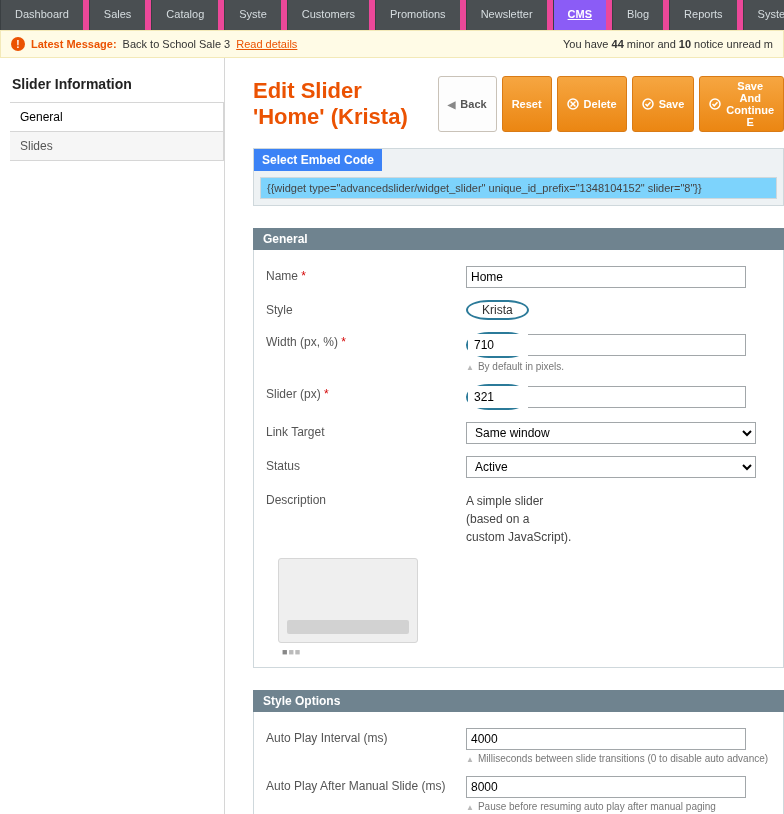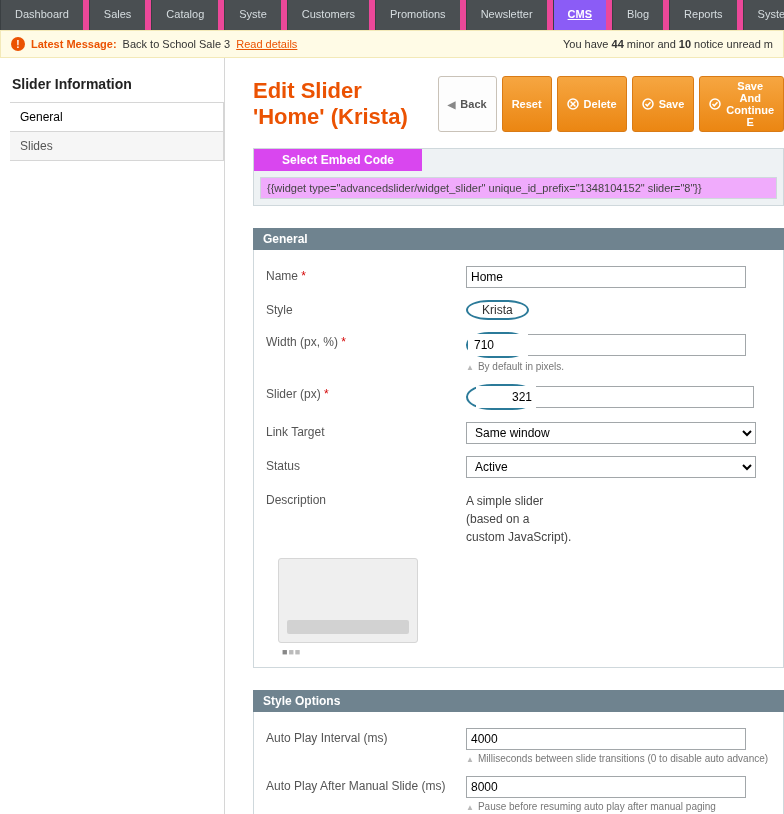--- a/index.html
+++ b/index.html
@@ -34,23 +34,23 @@
 .buttons { display: flex; gap: 5px; }
 .btn { border: 1px solid #c9c2b8; border-radius: 3px; padding: 3px 9px; font-size: 11px; cursor: pointer; display: inline-flex; align-items: center; gap: 5px; color: #fff; font-weight: bold; }
 .btn-back { background: #fdfdfd; color: #555; }
 .btn-back .arr { color: #888; font-size: 10px; }
 .btn-orange { background: linear-gradient(#f6a641, #eb8612); border-color: #d97b16; }
 .btn-ico { display: inline-flex; width: 12px; height: 12px; align-items: center; justify-content: center; }
 .btn-ico svg { width: 12px; height: 12px; }
 
 .section { margin-bottom: 22px; }
 .section-head { background: #6f838f; color: #fff; font-weight: bold; font-size: 12px; padding: 4px 10px; }
-.section-head.orange { background: #d946ef; display: inline-block; padding: 4px 28px; }
+.section-head.orange { background: #3b82f6; display: inline-block; padding: 4px 8px; }
 .embed-wrap { border: 1px solid #cfd8dc; background: #eef2f4; padding: 0; }
-.embed-box { border: 1px solid #cfd8dc; background: #f0abfc; margin: 6px; padding: 4px 6px; font-size: 11px; color: #444; }
+.embed-box { border: 1px solid #cfd8dc; background: #7dd3fc; margin: 6px; padding: 4px 6px; font-size: 11px; color: #444; }
 .section-body { border: 1px solid #cfd8dc; border-top: none; background: #fff; padding: 10px 12px; }
 
 .form-row { display: flex; align-items: flex-start; padding: 6px 0; }
 .form-label { width: 200px; color: #555; padding-top: 3px; }
 .form-label .req { color: #d40707; }
 .form-value { flex: 1; }
 .form-value input[type=text], .form-value select { width: 280px; border: 1px solid #a2a7aa; padding: 2px 4px; font-size: 12px; height: 22px; background: #fff; }
 .form-value select { width: 290px; height: 22px; }
 .help { color: #777; font-size: 10px; margin-top: 3px; }
 .help::before { content: "▲"; color: #b8b8b8; font-size: 8px; margin-right: 4px; }
@@ -170,21 +170,21 @@
           <div class="form-label"><span>Width (px, %)</span> <span class="req">*</span></div>
           <div class="form-value">
             <span class="ring" style="padding:0;"><input type="text" style="width: 60px; border: none; text-align: left; padding-left: 6px;" value="710"></span><input type="text" style="width: 218px; border-left: none; margin-left: -2px;">
             <div class="help">By default in pixels.</div>
           </div>
         </div>
 
         <div class="form-row">
           <div class="form-label"><span>Slider (px)</span> <span class="req">*</span></div>
           <div class="form-value">
-            <span class="ring" style="padding:0;"><input type="text" style="width: 60px; border: none; text-align: right; padding-left: 6px; margin-left: 8px;" value="321"></span><input type="text" style="width: 218px; border-left: none; margin-left: -2px;">
+            <span class="ring" style="padding:0;"><input type="text" style="width: 60px; border: none; text-align: left; padding-left: 6px;" value="321"></span><input type="text" style="width: 218px; border-left: none; margin-left: -2px;">
           </div>
         </div>
 
         <div class="form-row">
           <div class="form-label">Link Target</div>
           <div class="form-value">
             <select><option>Same window</option></select>
           </div>
         </div>
 

